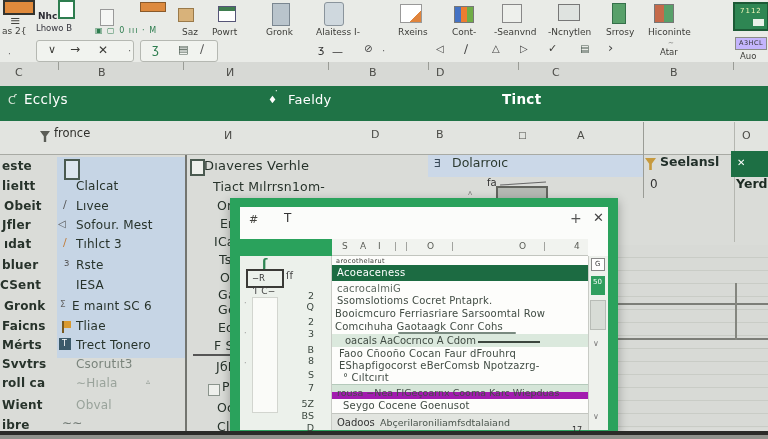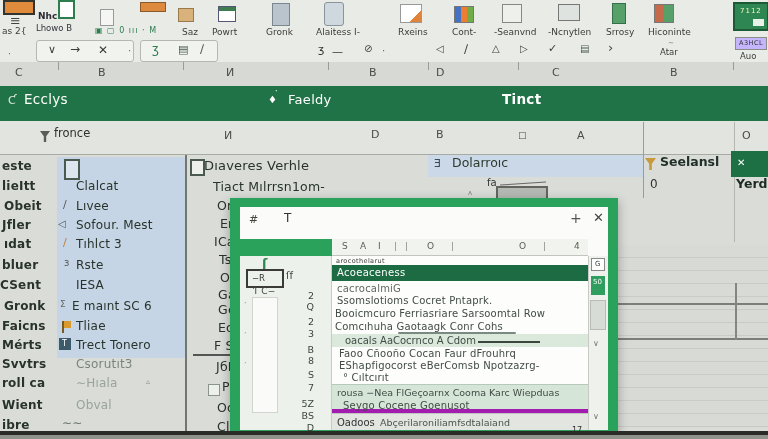--- a/index.html
+++ b/index.html
@@ -260,21 +260,21 @@
     <span class="s dlg-row" style="left:105px;top:111px;">Booicmcuro Ferriasriare Sarsoomtal Row</span>
     <span class="s dlg-row" style="left:105px;top:124px;">Comcıhuha Gaotaagk Conr Cohs</span>
     <div class="ic" style="left:168px;top:134px;width:118px;height:2px;background:#7a8a80;border-radius:2px;"></div>
     <div class="ic" style="left:102px;top:136px;width:256px;height:13px;background:#dbe9dd;">
       <span class="s" style="left:13px;top:2px;font-size:10px;color:#414c44;">oacals AaCocrnco A Cdom</span>
       <div class="ic" style="left:146px;top:7px;width:62px;height:2px;background:#3c463e;"></div>
     </div>
     <span class="s dlg-row" style="left:109px;top:163px;">EShapfigocorst eBerComsb Npotzazrg-</span>
     <span class="s dlg-row" style="left:109px;top:151px;">Faoo Cñooño Cocan Faur dFrouhrq</span>
     <span class="s dlg-row" style="left:113px;top:175px;">° Cıltcırıt</span>
-    <div class="ic" style="left:102px;top:186px;width:256px;height:29px;background:#d5e5d8;border-top:1px solid #b5cabb;border-bottom:4px solid #a21caf;box-sizing:border-box;">
+    <div class="ic" style="left:102px;top:186px;width:256px;height:15px;background:#d5e5d8;border-top:1px solid #b5cabb;border-bottom:7px solid #a21caf;box-sizing:border-box;">
       <span class="s" style="left:5px;top:3px;font-size:9.5px;color:#414c44;">rousa −Nea FlGeçoarnx Cooma Karc Wiepduas</span>
     </div>
     <span class="s dlg-row" style="left:113px;top:203px;">Seygo Cocene Goenusot</span>
     <div class="ic" style="left:102px;top:215px;width:256px;height:17px;background:#e2e5e0;border-top:1px solid #c2c5bf;box-sizing:border-box;">
       <span class="s" style="left:5px;top:4px;font-size:10px;color:#333;">Oadoos</span>
       <span class="s" style="left:48px;top:4px;font-size:9.5px;color:#4a554d;">Abçerilaroniliamfsdtalaiand</span>
     </div>
     <span class="s" style="left:342px;top:229px;font-size:8px;color:#333;">17</span>
 
     <div class="ic" style="left:358px;top:58px;width:20px;height:174px;background:#eef1ec;border-left:1px solid #c8cbc5;box-sizing:border-box;"></div>

